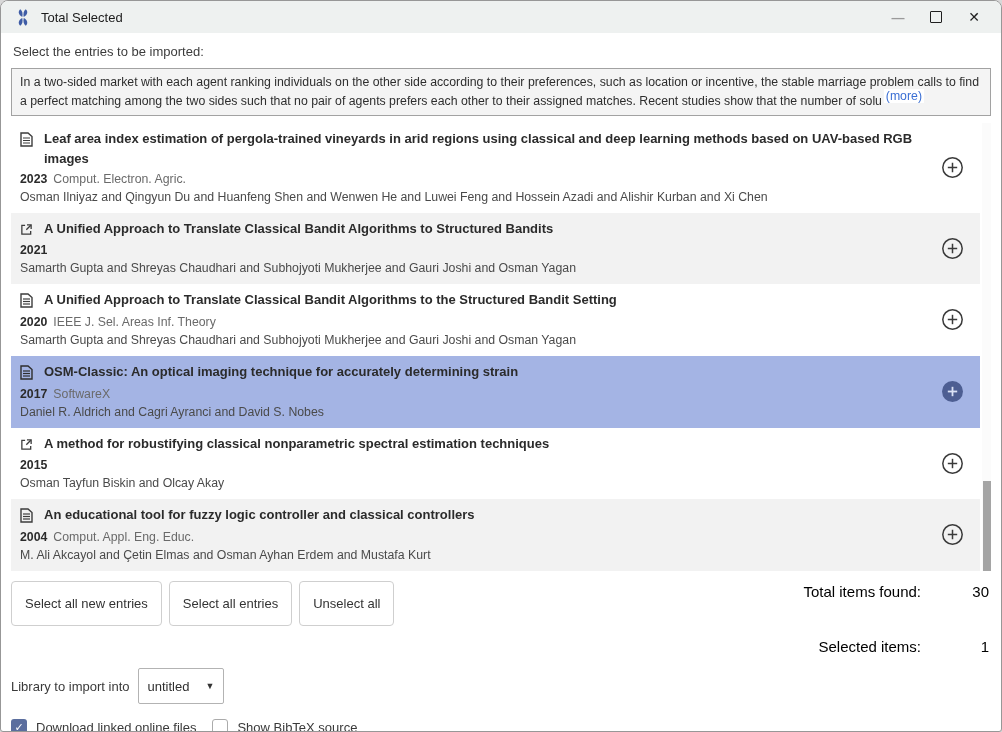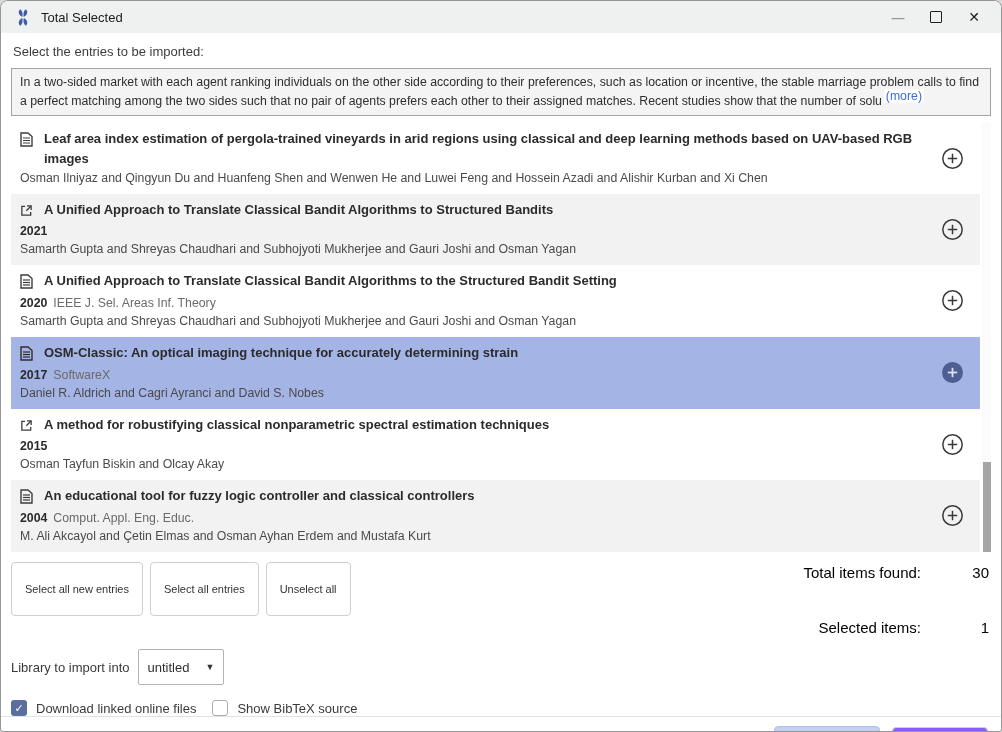--- a/index.html
+++ b/index.html
@@ -35,22 +35,22 @@
   .title-line { display:flex; }
   .entry-icon { flex:0 0 24px; padding-top:3px; }
   .entry-title { font-size:13px; font-weight:bold; color:#2b2b2b; line-height:20px; }
   .row-meta { font-size:12.3px; line-height:18px; margin-top:1px; }
   .entry-year { font-weight:bold; color:#2b2b2b; margin-right:6px; }
   .entry-journal { color:#6a6a6a; }
   .entry-authors { font-size:12.3px; line-height:18px; color:#4a4a4a; white-space:nowrap; overflow:hidden; }
   .add-btn { flex:0 0 23px; height:23px; margin-right:8px; cursor:pointer; }
   
   .toolbar-row { display:flex; margin:10px 10px 0; align-items:flex-start; }
-  .btn { background:#fff; border:1px solid #cfcfcf; border-radius:4px; font-size:11px; color:#333;
-         padding:20px 13px; margin-right:7px; font-family:inherit; cursor:pointer; }
+  .btn { background:#fff; border:1px solid #cfcfcf; border-radius:4px; font-size:13px; color:#333;
+         padding:14px 13px; margin-right:7px; font-family:inherit; cursor:pointer; }
   .stats { margin-left:auto; display:grid; grid-template-columns:auto 30px; column-gap:12px; row-gap:8px;
            font-size:15px; color:#000000; justify-items:end; padding:2px 2px 0 0;gap:38px; }
   
   .library-row { display:flex; align-items:center; margin:13px 10px 0; font-size:13px; color:#3a3a3a; }
   .select { margin-left:8px; border:1px solid #b3b3b3; border-radius:2px; background:#fff; height:26px;
             display:flex; align-items:center; padding:4px 9px; cursor:pointer; color:#2f2f2f; }
   .caret { margin-left:16px; font-size:9px; color:#333; }
   
   .options-row { display:flex; align-items:center; margin:15px 10px 0; font-size:13px; color:#3a3a3a; }
   .checkbox { width:16px; height:16px; border-radius:3px; margin-right:9px; box-sizing:border-box; cursor:pointer; }
@@ -105,20 +105,21 @@
           <span class="entry-icon">
             <svg width="13" height="15" viewBox="0 0 13 15">
                 <path d="M1 1 h7 l4 3.5 V14 H1 Z" fill="none" stroke="#3d3d3d" stroke-width="1.4"></path>
                 <line x1="3" y1="6" x2="10" y2="6" stroke="#3d3d3d" stroke-width="1.2"></line>
                 <line x1="3" y1="8.5" x2="10" y2="8.5" stroke="#3d3d3d" stroke-width="1.2"></line>
                 <line x1="3" y1="11" x2="10" y2="11" stroke="#3d3d3d" stroke-width="1.2"></line>
               </svg>
           </span>
           <span class="entry-title">Leaf area index estimation of pergola-trained vineyards in arid regions using classical and deep learning methods based on UAV-based RGB images</span>
         </div>
+        <div class="row-meta"><span class="entry-year">2023</span><span class="entry-journal">Comput. Electron. Agric.</span></div>
         <div class="entry-authors">Osman Ilniyaz and Qingyun Du and Huanfeng Shen and Wenwen He and Luwei Feng and Hossein Azadi and Alishir Kurban and Xi Chen</div>
       </div>
       <div class="add-btn">
         <svg width="23" height="23" viewBox="0 0 23 23">
             <circle cx="11.5" cy="11.5" r="9.7" fill="none" stroke="#3a3a3a" stroke-width="1.5"></circle>
             <line x1="11.5" y1="6.8" x2="11.5" y2="16.2" stroke="#3a3a3a" stroke-width="1.5"></line>
             <line x1="6.8" y1="11.5" x2="16.2" y2="11.5" stroke="#3a3a3a" stroke-width="1.5"></line>
           </svg>
       </div>
     </div>

